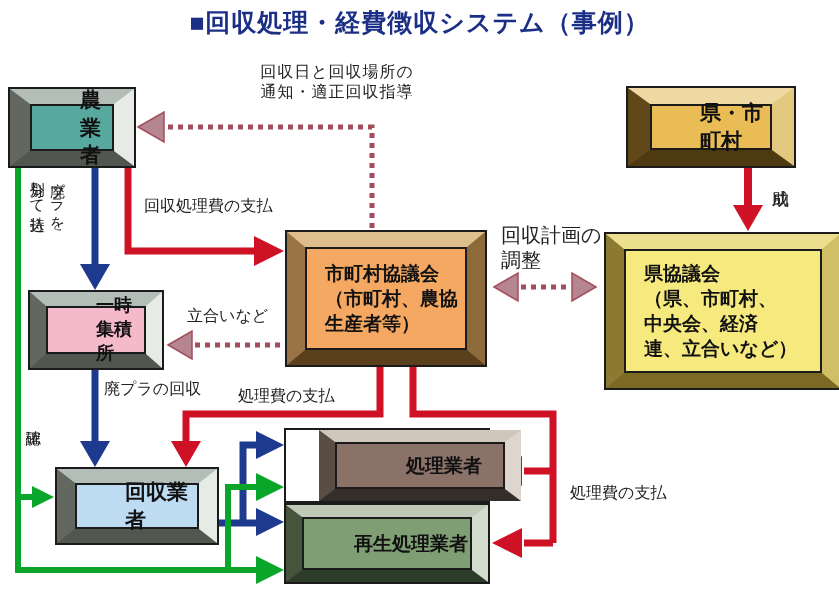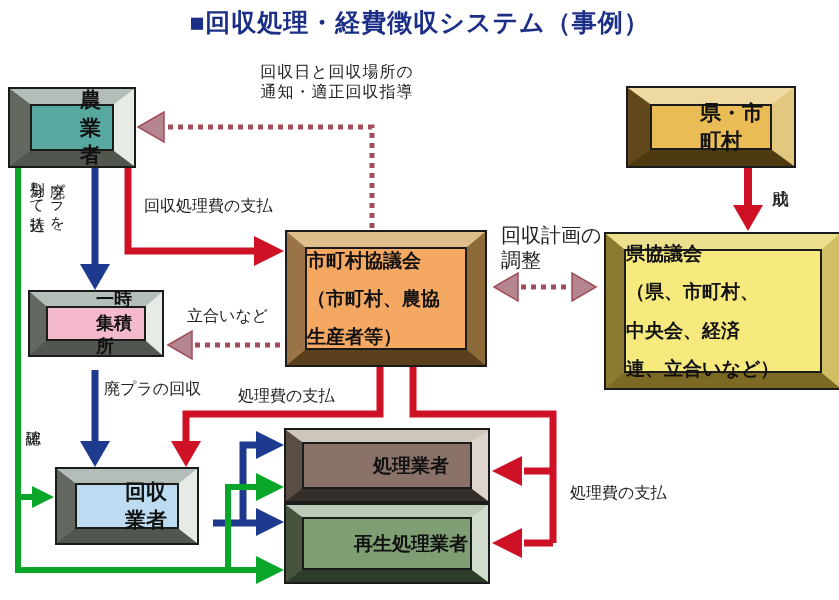--- a/index.html
+++ b/index.html
@@ -7,27 +7,27 @@
           font-family:"Liberation Sans","DejaVu Sans",sans-serif;}
   #page-title{position:absolute;left:0;right:0;top:6px;text-align:center;
           font-size:25px;font-weight:700;letter-spacing:1px;color:var(--title);}
   svg.arrows{position:absolute;left:0;top:0;}
   
   .box3d{position:absolute;box-sizing:border-box;border:2px solid #1b1b1b;}
   .frame{width:100%;height:100%;box-sizing:border-box;border-style:solid;display:flex;}
   .face{flex:1;border:2px solid #1b1b1b;display:flex;flex-direction:column;
         align-items:center;justify-content:center;
         font-weight:700;color:#111;line-height:1.32;padding-left:48px;}
-  .face.alignleft{align-items:flex-start;text-align:left;padding-left:0;gap:13px;}
+  .face.alignleft{align-items:flex-start;text-align:left;padding-left:18px;}
   
   .f-gray  .frame{border-color:#b4beb8 #e7ebe5 #51564f #62675f;}
   .f-gold  .frame{border-color:#eed9a2 #e2c87e #4e3a10 #60481a;}
   .f-brown .frame{border-color:#dfbe8e #8d6a3a #5a401c #9a7446;}
   .f-olive .frame{border-color:#ece08e #d0bf64 #7c6a24 #8c7a30;}
-  .f-taupe .frame{border-color:#cfc6bc #ded6ce #332e2a #5a4d44;}
+  .f-taupe .frame{border-color:#cfc6bc #ded6ce #332e2a #5a4d44;margin-left:33px;}
   .f-moss  .frame{border-color:#bec9b8 #d2dccc #2e3c2a #46543e;}
   
   .lab{position:absolute;color:var(--label);font-size:16px;white-space:pre-line;line-height:1.25;}
   .vtext{writing-mode:vertical-rl;text-orientation:upright;white-space:pre;line-height:1.35;}
   
   .s-red{stroke:var(--red);}   .f-red{fill:var(--red);}
   .s-blue{stroke:var(--blue);} .f-blue{fill:var(--blue);}
   .s-green{stroke:var(--green);}.f-green{fill:var(--green);}
   .s-dot{stroke:var(--dotline);}.f-dot{fill:var(--dothead);stroke:var(--dotline);stroke-width:1.5;}
 </style>
@@ -127,27 +127,27 @@
     <div class="frame" style="border-width:15px 18px">
       <div class="face alignleft" style="background:var(--fill-pref-council);font-size:19px">
         <span>県協議会</span>
         <span>（県、市町村、</span>
         <span>中央会、経済</span>
         <span>連、立合いなど）</span>
       </div>
     </div>
   </div>
 
-  <div class="box3d f-gray" style="left:28px;top:290px;width:136px;height:67px">
+  <div class="box3d f-gray" style="left:28px;top:290px;width:136px;height:80px">
     <div class="frame" style="border-width:14px 16px">
       <div class="face" style="background:var(--fill-depot);font-size:18px">一時集積所</div>
     </div>
   </div>
 
-  <div class="box3d f-gray" style="left:55px;top:467px;width:144px;height:78px">
+  <div class="box3d f-gray" style="left:55px;top:467px;width:164px;height:78px">
     <div class="frame" style="border-width:14px 18px">
       <div class="face" style="background:var(--fill-collector);font-size:21px">回収業者</div>
     </div>
   </div>
 
   <div class="box3d f-taupe" style="left:284px;top:428px;width:206px;height:75px">
     <div class="frame" style="border-width:12px 16px">
       <div class="face" style="background:var(--fill-processor);font-size:19px">処理業者</div>
     </div>
   </div>

